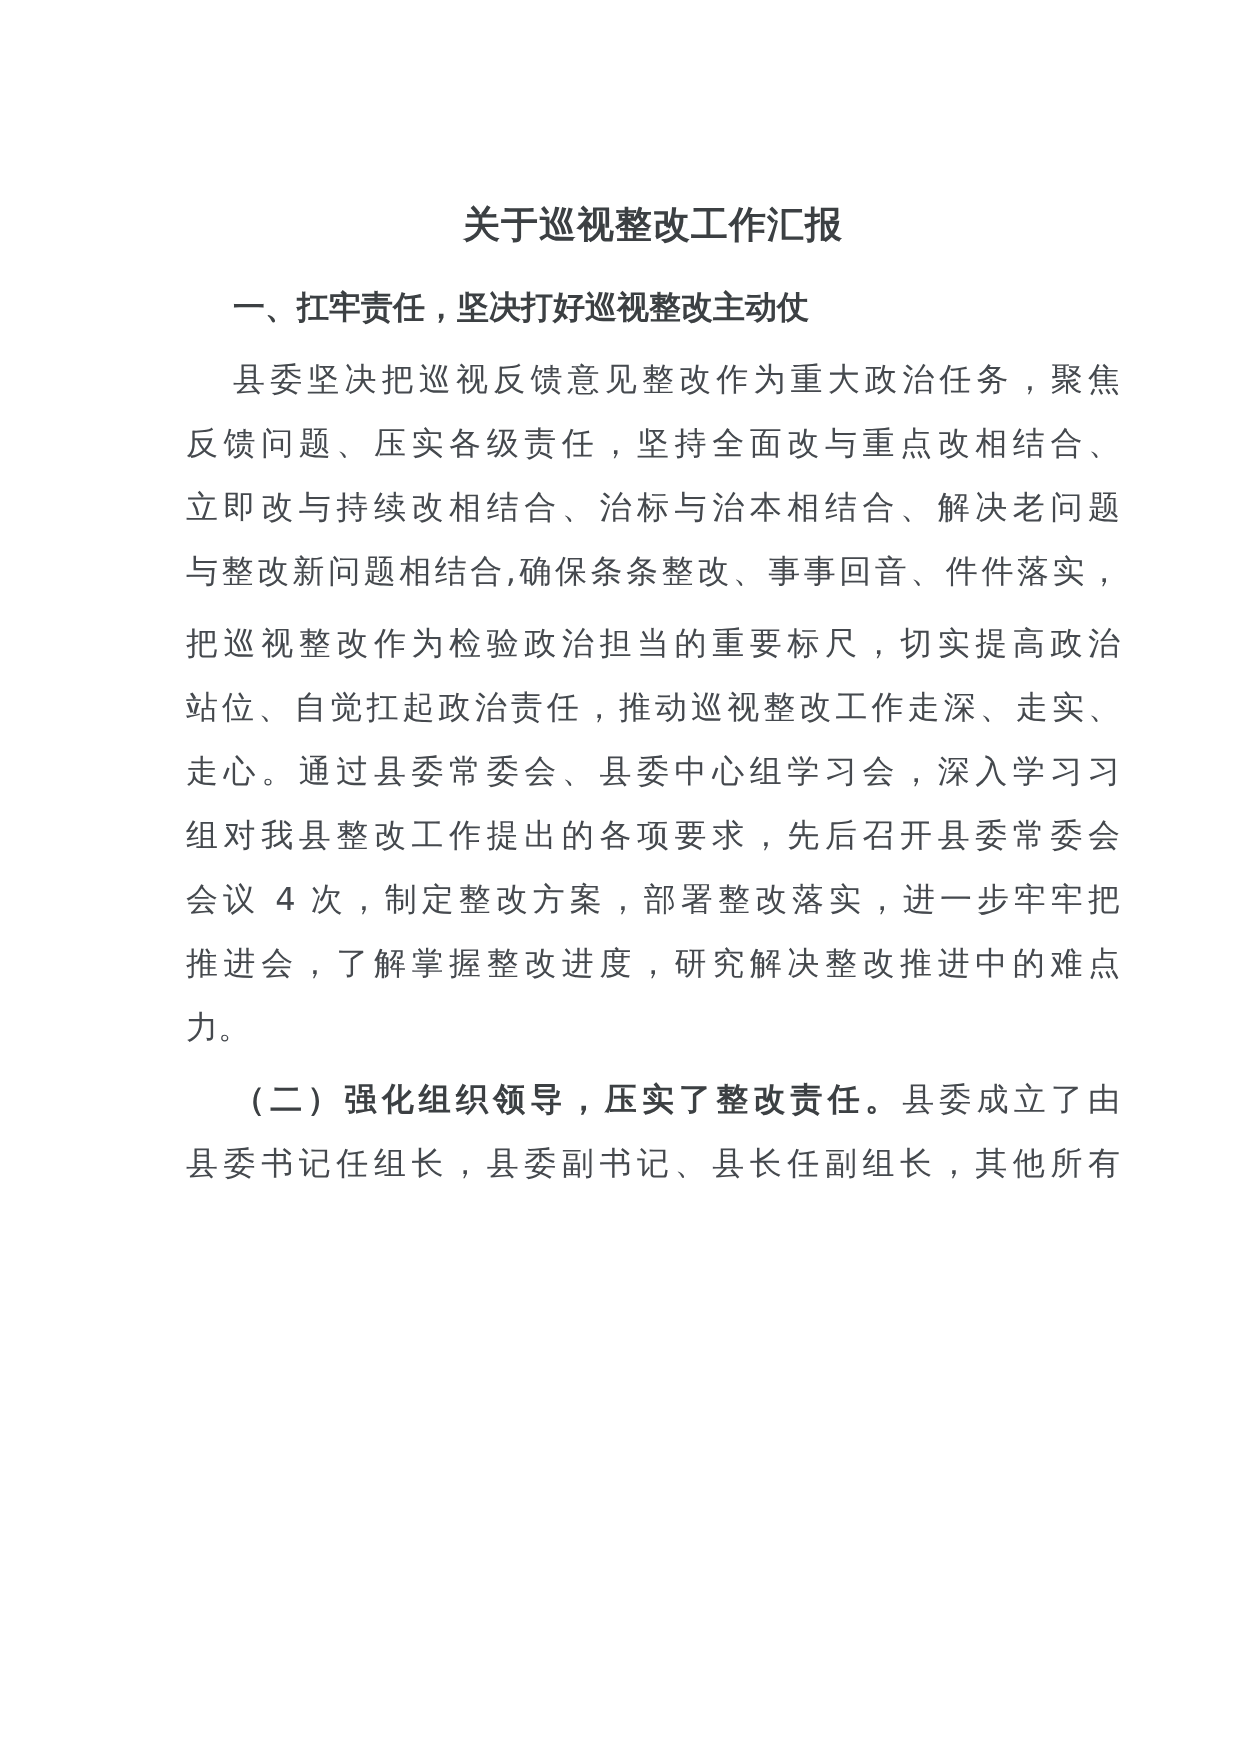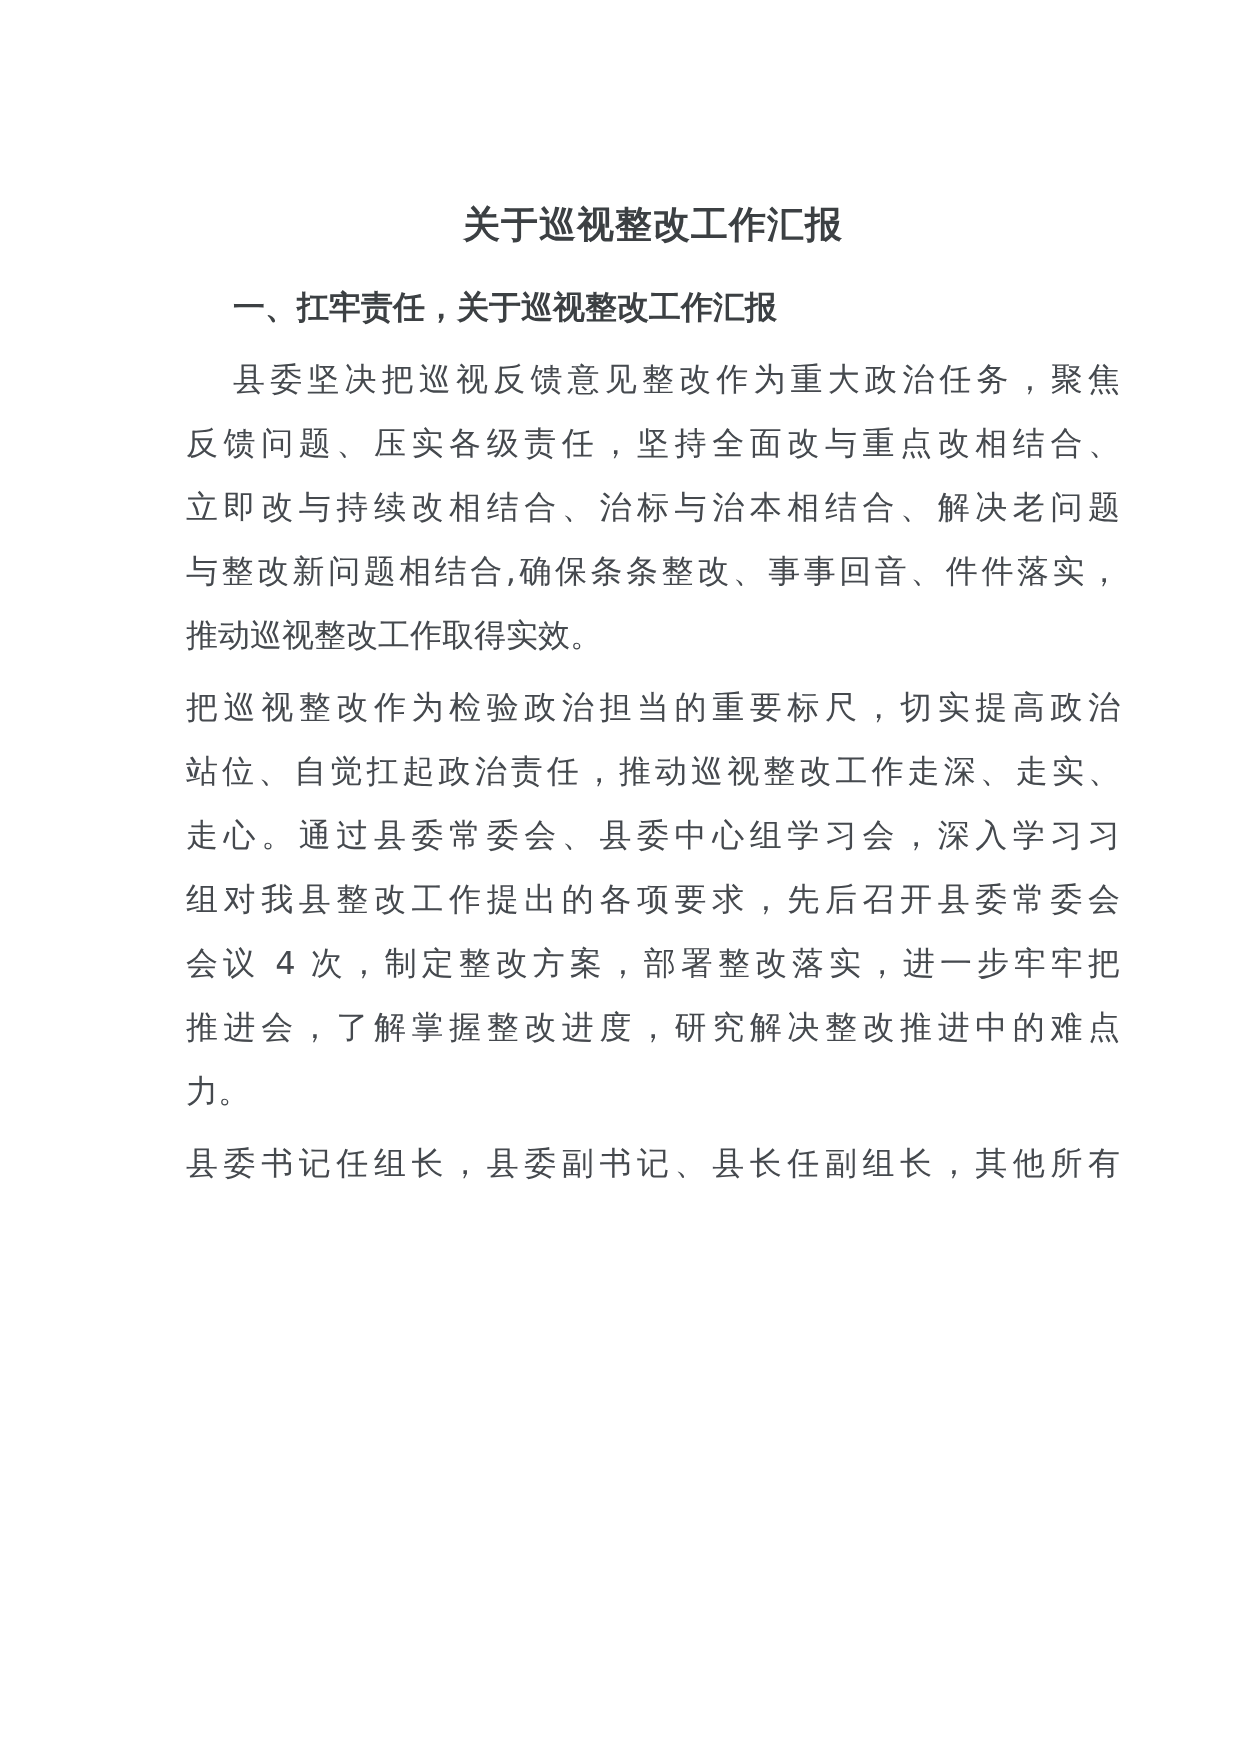--- a/index.html
+++ b/index.html
@@ -40,36 +40,36 @@
   .bold-run { font-weight: 700; color: #3c4043; }
 </style>
 </head>
 <body>
 
 <div class="page">
   <div class="content">
     <h1 class="doc-title">关于巡视整改工作汇报</h1>
     <div id="doc-body">
         <div class="block heading">
-          <div class="line indent last"><span class="bold-run">一、扛牢责任，关于巡视整改工作汇报</span></div>
+          <div class="line indent last"><span class="bold-run">一、扛牢责任，坚决打好巡视整改主动仗</span></div>
         </div>
         <div class="block paragraph">
           <div class="line indent"><span class="text-run">县委坚决把巡视反馈意见整改作为重大政治任务，聚焦</span></div>
           <div class="line"><span class="text-run">反馈问题、压实各级责任，坚持全面改与重点改相结合、</span></div>
           <div class="line"><span class="text-run">立即改与持续改相结合、治标与治本相结合、解决老问题</span></div>
           <div class="line"><span class="text-run">与整改新问题相结合,确保条条整改、事事回音、件件落实，</span></div>
-          <div class="line last"><span class="text-run">推动巡视整改工作取得实效。</span></div>
         </div>
         <div class="block paragraph">
           <div class="line"><span class="text-run">把巡视整改作为检验政治担当的重要标尺，切实提高政治</span></div>
           <div class="line"><span class="text-run">站位、自觉扛起政治责任，推动巡视整改工作走深、走实、</span></div>
           <div class="line"><span class="text-run">走心。通过县委常委会、县委中心组学习会，深入学习习</span></div>
           <div class="line"><span class="text-run">组对我县整改工作提出的各项要求，先后召开县委常委会</span></div>
           <div class="line"><span class="text-run">会议 4 次，制定整改方案，部署整改落实，进一步牢牢把</span></div>
           <div class="line"><span class="text-run">推进会，了解掌握整改进度，研究解决整改推进中的难点</span></div>
           <div class="line last"><span class="text-run">力。</span></div>
         </div>
         <div class="block paragraph">
+          <div class="line indent"><span class="bold-run">（二）强化组织领导，压实了整改责任。</span><span class="text-run">县委成立了由</span></div>
           <div class="line"><span class="text-run">县委书记任组长，县委副书记、县长任副组长，其他所有</span></div>
         </div>
       </div>
   </div>
 </div>
 
 </body></html>

